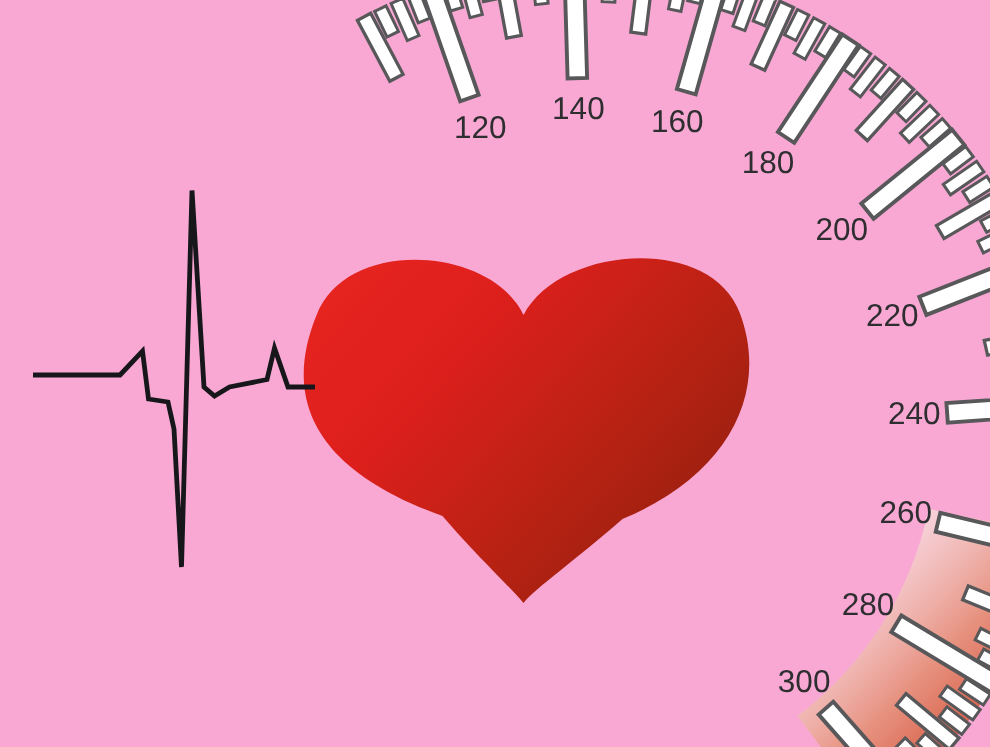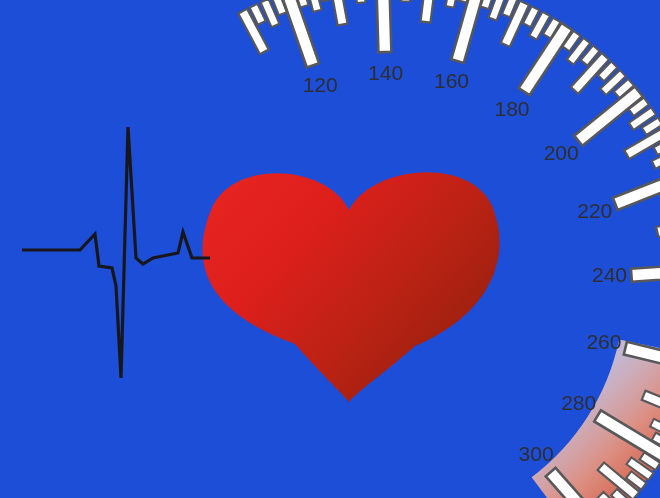--- a/index.html
+++ b/index.html
@@ -11,21 +11,21 @@
   body {
     width: 660px;
     height: 498px;
     overflow: hidden;
     font-family: "Liberation Sans", sans-serif;
   }
   #stage {
     position: relative;
     width: 660px;
     height: 498px;
-    background: #1d4ed8;
+    background: #f9a8d4;
   }
   #gauge-svg {
     position: absolute;
     left: 0;
     top: 0;
     width: 660px;
     height: 498px;
     display: block;
   }
   .gauge-label {

